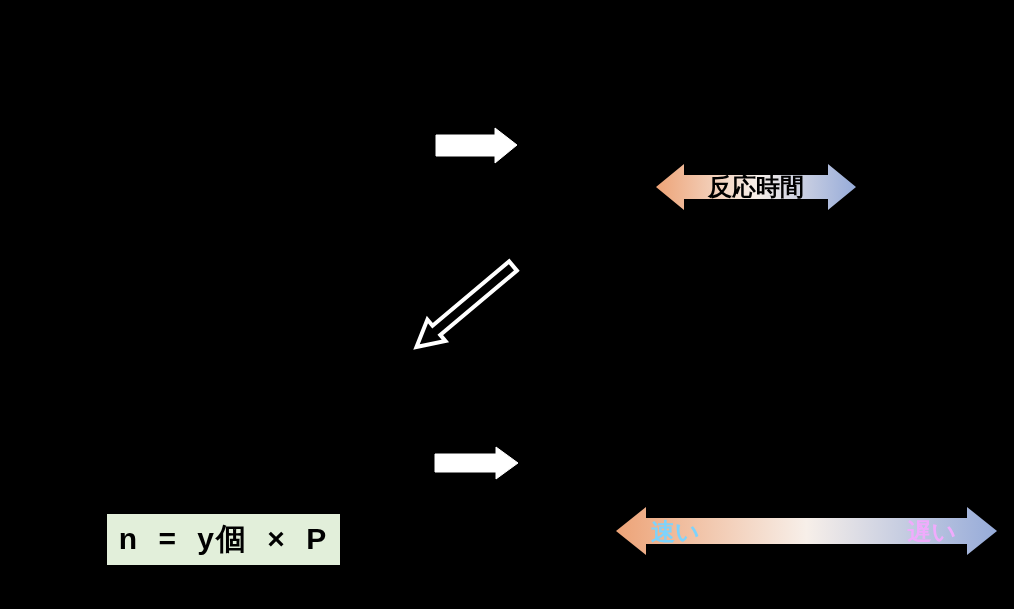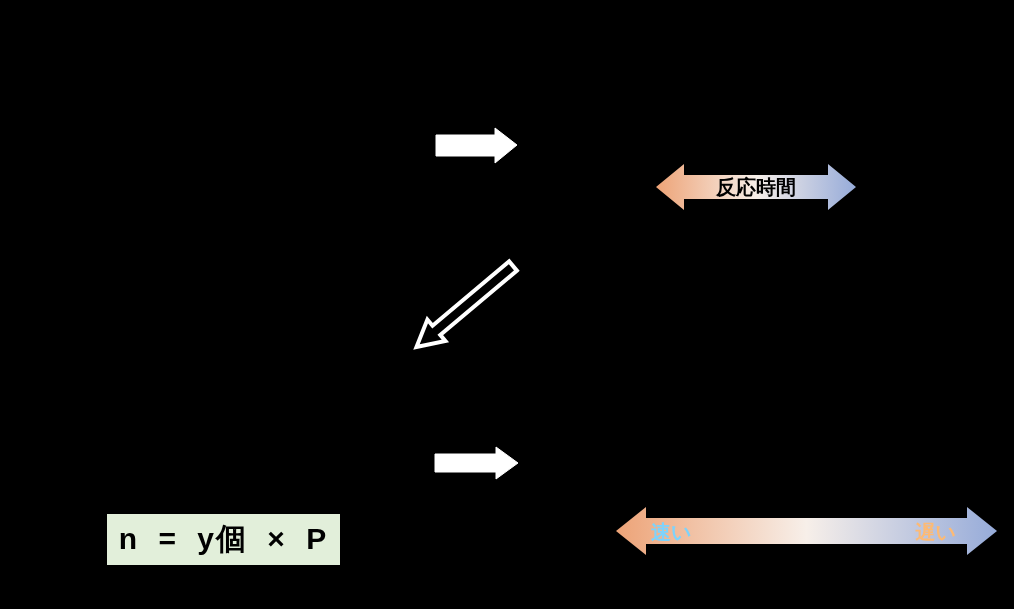--- a/index.html
+++ b/index.html
@@ -16,21 +16,21 @@
   }
   #shapes {
     position: absolute;
     left: 0;
     top: 0;
   }
   .scale-label {
     position: absolute;
     color: #000;
     font-weight: bold;
-    font-size: 20px;
+    font-size: 24px;
     line-height: 1;
     display: flex;
     align-items: center;
     white-space: nowrap;
   }
   #reaction-time-label {
     left: 656px;
     top: 164px;
     width: 200px;
     height: 46px;
@@ -90,19 +90,19 @@
 
     <polygon points="656,187 684,164 684,175 828,175 828,164 856,187 828,210 828,199 684,199 684,210" fill="url(#scaleGrad)"></polygon>
 
     <polygon points="616,531 646,507 646,518 967,518 967,507 997,531 967,555 967,544 646,544 646,555" fill="url(#scaleGrad)"></polygon>
   </svg>
 
   <div id="reaction-time-label" class="scale-label" style="color: rgb(0, 0, 0);">反応時間</div>
 
   <div id="fast-label" class="scale-label" style="color: #7dd3fc;">速い</div>
 
-  <div id="slow-label" class="scale-label" style="color: #fdba74;">遅い</div>
+  <div id="slow-label" class="scale-label" style="color: #f0abfc;">遅い</div>
 
   <div id="formula-box" style="background-color: rgb(226, 239, 218);">
     <span style="color: rgb(0, 0, 0);">n = y個 × P</span>
   </div>
 
 </div>
 
 </body></html>

